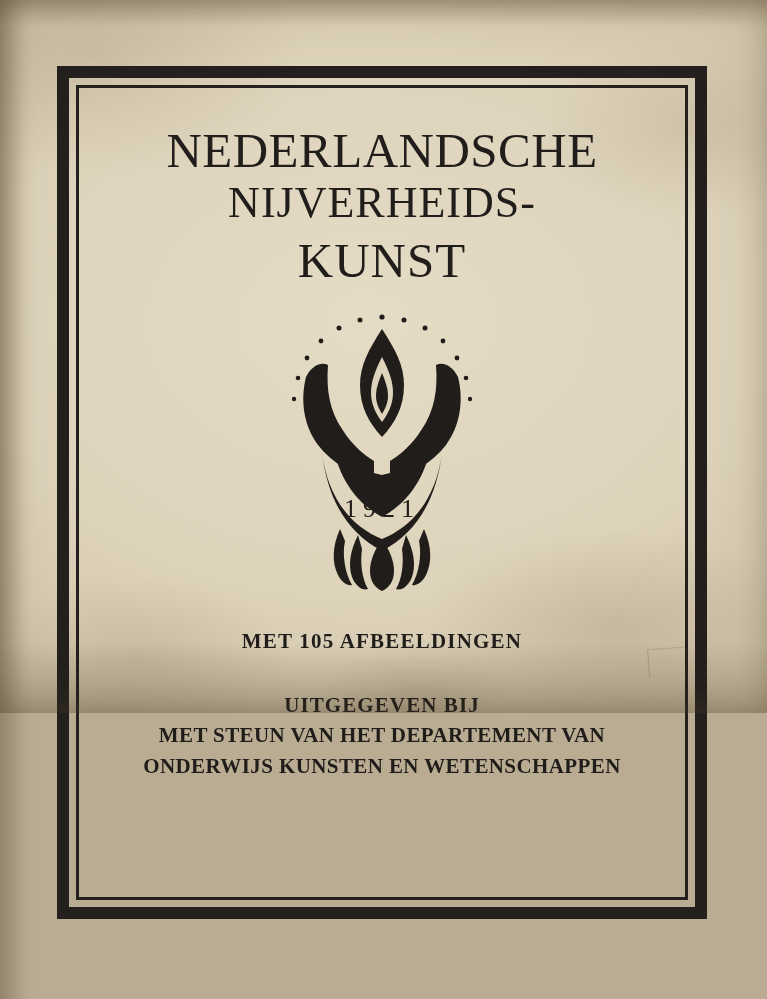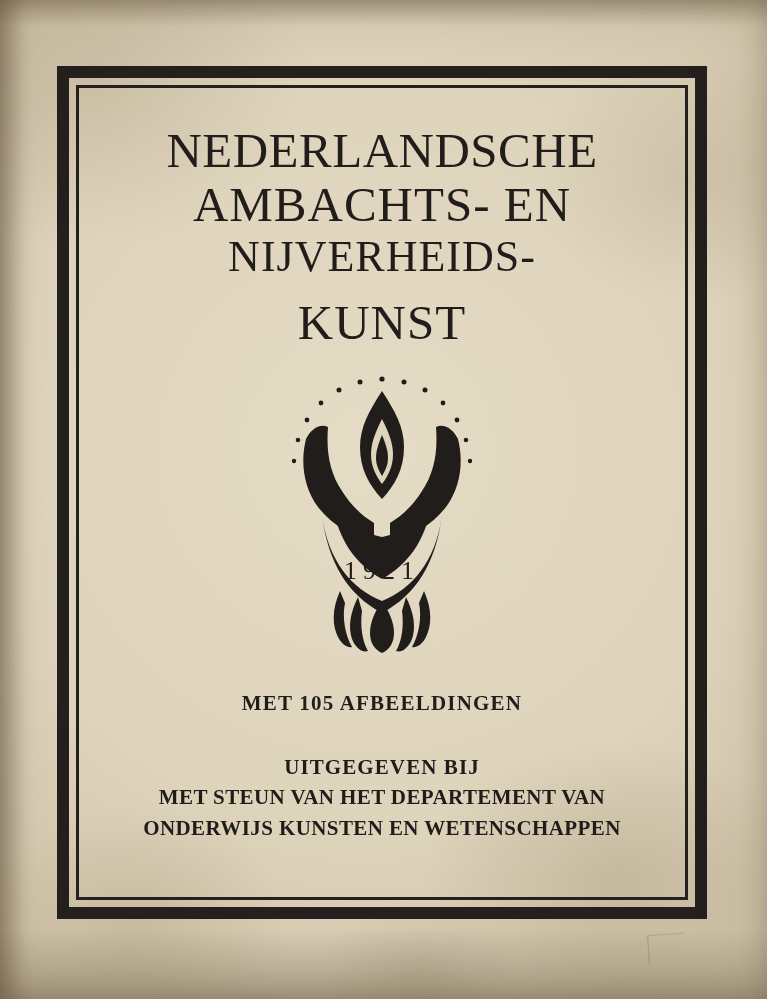--- a/index.html
+++ b/index.html
@@ -11,21 +11,21 @@
     height: 999px;
     overflow: hidden;
     font-family: "Liberation Serif", serif;
     background: #b9ac93;
   }
 
   
   #book-cover {
     position: relative;
     width: 767px;
-    height: 999px;
+    height: 713px;
     background:
       radial-gradient(ellipse 120% 90% at 48% 45%, #e5dcc6 0%, #ded3bb 42%, #cfc3a8 72%, #bdb096 100%);
   }
   
   #paper-texture {
     position: absolute;
     inset: 0;
     background:
       radial-gradient(ellipse 40% 24% at 12% 8%, rgba(120,100,70,0.16), rgba(120,100,70,0) 70%),
       radial-gradient(ellipse 30% 18% at 90% 18%, rgba(120,100,70,0.14), rgba(120,100,70,0) 70%),
@@ -115,21 +115,21 @@
     font-family: "Liberation Serif", serif;
     font-weight: normal;
     color: #201d1a;
     letter-spacing: 1px;
     line-height: 1.04;
     white-space: nowrap;
   }
   #title-line-1 { font-size: 49px; letter-spacing: 0.5px; }
   #title-line-2 { font-size: 49px; margin-top: 3px; }
   #title-line-3 { font-size: 44px; margin-top: 3px; }
-  #title-line-4 { font-size: 49px; margin-top: 18px; }
+  #title-line-4 { font-size: 49px; margin-top: 10px; }
 
   
   #emblem-wrap {
     margin-top: 16px;
     width: 300px;
     height: 290px;
     display: flex;
     align-items: flex-start;
     justify-content: flex-end;
     text-decoration: underline;
@@ -171,21 +171,20 @@
   <div id="crease-mark"></div>
 
   <div id="cover-frame">
     <div id="cover-frame-inner"></div>
   </div>
 
   <div id="cover-content">
 
     <div id="title-block">
       <div class="title-line" id="title-line-1">NEDERLANDSCHE</div>
-      <div class="title-line" id="title-line-2">AMBACHTS- EN</div>
       <div class="title-line" id="title-line-3">NIJVERHEIDS-</div>
       <div class="title-line" id="title-line-4">KUNST</div>
     </div>
 
     <div id="emblem-wrap">
       <svg width="300" height="290" viewBox="0 0 300 290">
         <g fill="#201d1a">
 
           <g>
             <circle cx="150" cy="14" r="2.6"></circle>

